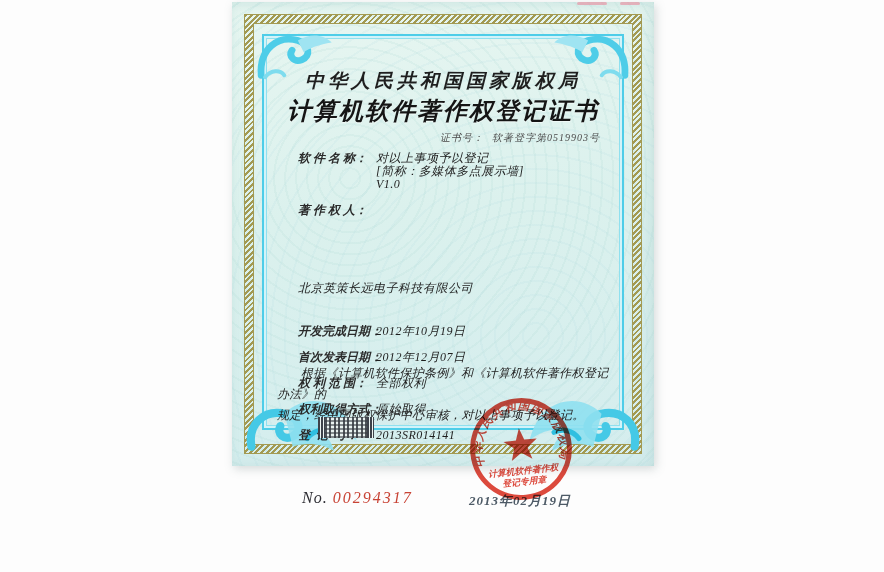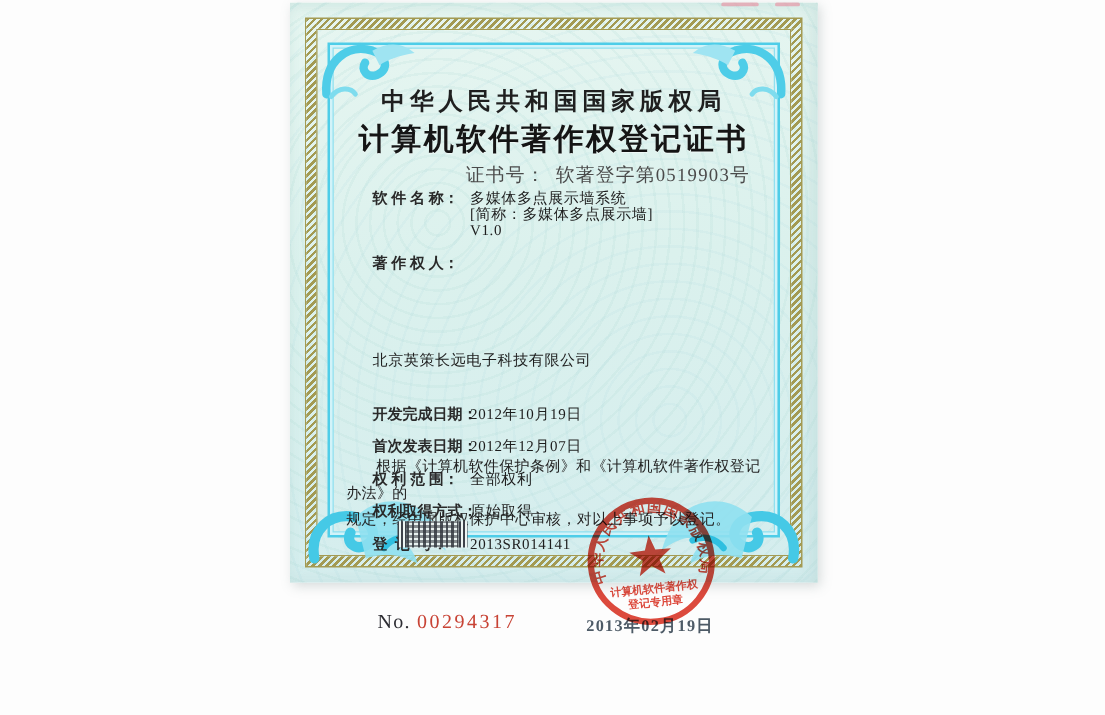--- a/index.html
+++ b/index.html
@@ -10,20 +10,21 @@
   
   .paper {
     position:absolute; left:232px; top:2px; width:422px; height:464px;
     background:
       repeating-radial-gradient(circle at 28% 38%, rgba(255,255,255,0) 0 9px, rgba(168,214,208,.16) 9px 11px),
       repeating-radial-gradient(circle at 72% 72%, rgba(255,255,255,0) 0 12px, rgba(168,214,222,.13) 12px 14px),
       linear-gradient(175deg,#e7f6f1 0%, #dbf1ed 45%, #d4edee 100%);
     box-shadow: 2px 3px 9px rgba(110,130,130,.28),
                 inset -6px 0 14px rgba(150,185,182,.18),
                 inset 0 4px 10px rgba(190,225,220,.35);
+    font-style: italic;
   }
 
   
   .gold-frame {
     position:absolute; inset:13px; pointer-events:none;
     border:8px solid transparent;
     border-image: repeating-linear-gradient(135deg,#a39a52 0 2px, rgba(233,245,240,.1) 2px 4px) 8;
     box-shadow: 0 0 0 1px #a39a52, inset 0 0 0 1px #a39a52;
   }
   
@@ -47,21 +48,21 @@
   .authority {
     position:absolute; left:0; right:0; top:66px; text-align:center;
     font-size:19px; font-weight:bold; letter-spacing:4px; color:#1f1f1f; white-space:nowrap;
   }
   .cert-title {
     position:absolute; left:0; right:0; top:93px; text-align:center;
     font-size:24px; font-weight:bold; letter-spacing:2px; color:#151515; white-space:nowrap;
     text-shadow:0 1px 0 rgba(255,255,255,.5);
   }
   .cert-no {
-    position:absolute; right:54px; top:129px; font-size:15px; color:#4a4a4a; letter-spacing:1px;
+    position:absolute; right:54px; top:129px; font-size:10px; color:#4a4a4a; letter-spacing:1px;
   }
   .cert-no .lbl { margin-right:8px; }
 
   .fields { position:absolute; left:50px; top:150px; font-size:12px; color:#222; }
   .frow { display:flex; line-height:13px; margin-bottom:13px;margin-left:16px; }
   .frow.gap-after { margin-bottom:30px;flex-direction:column; }
   .flabel { width:78px; flex:0 0 78px; white-space:pre; font-weight:600; color:#2a2a2a; }
   .fvalue { font-weight:500; color:#1d1d1d; letter-spacing:.5px; }
   .fline { display:block; }
 
@@ -132,21 +133,21 @@
     <div class="cert-title">计算机软件著作权登记证书</div>
 
     <div class="cert-no">
       <span class="lbl">证书号：</span><span>软著登字第0519903号</span>
     </div>
 
     <div class="fields">
       <div class="frow">
         <span class="flabel">软 件 名 称：</span>
         <span class="fvalue">
-          <span class="fline">多媒体多点展示墙系统</span>
+          <span class="fline">对以上事项予以登记</span>
           <span class="fline">[简称：多媒体多点展示墙]</span>
           <span class="fline">V1.0</span>
         </span>
       </div>
       <div class="frow gap-after">
         <span class="flabel">著 作 权 人：</span>
         <span class="fvalue">北京英策长远电子科技有限公司</span>
       </div>
       <div class="frow">
         <span class="flabel">开发完成日期：</span>

